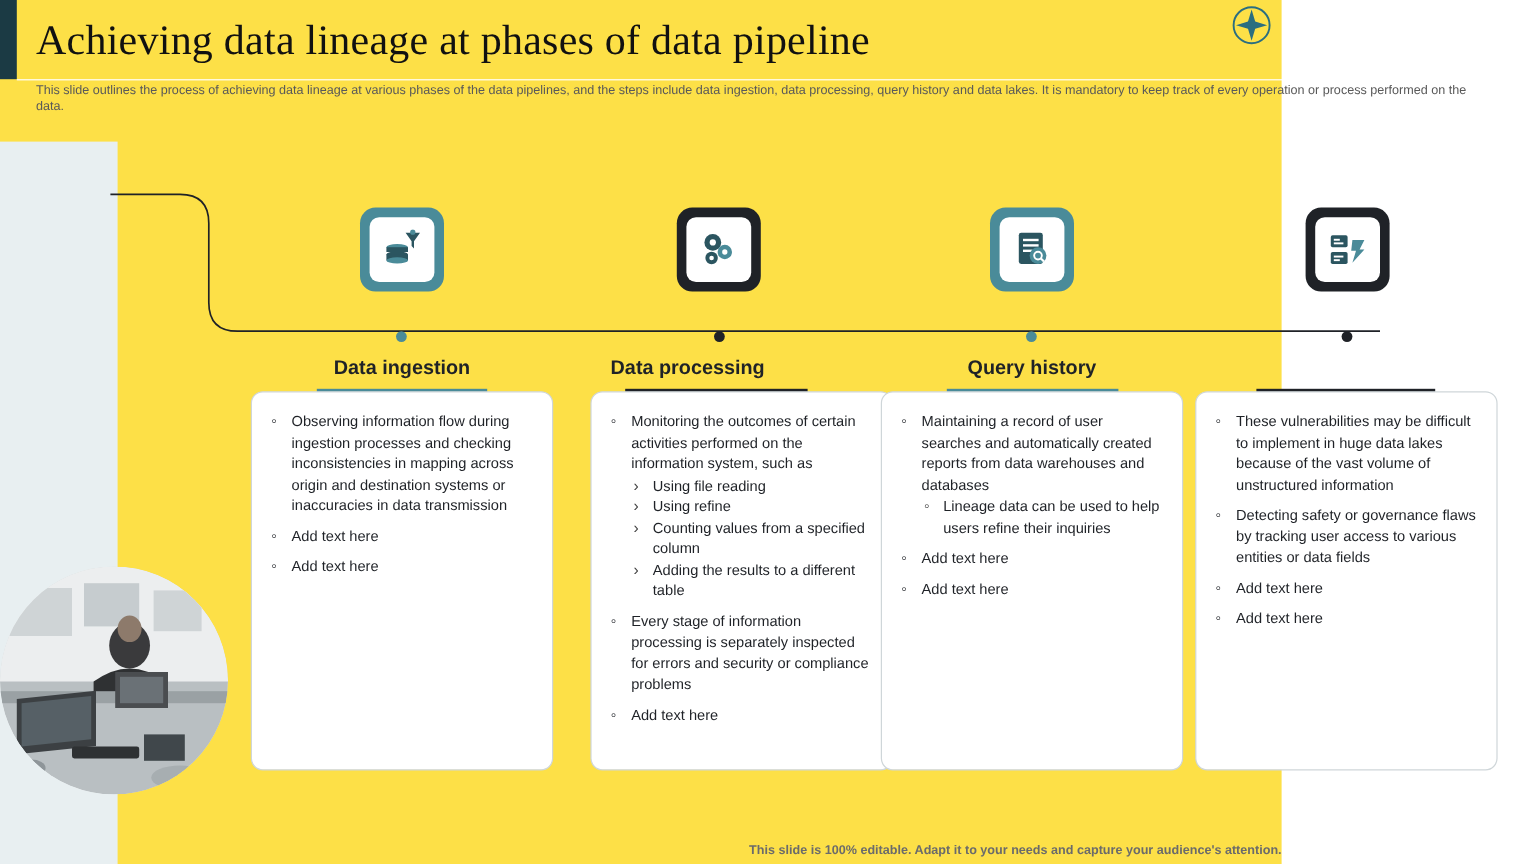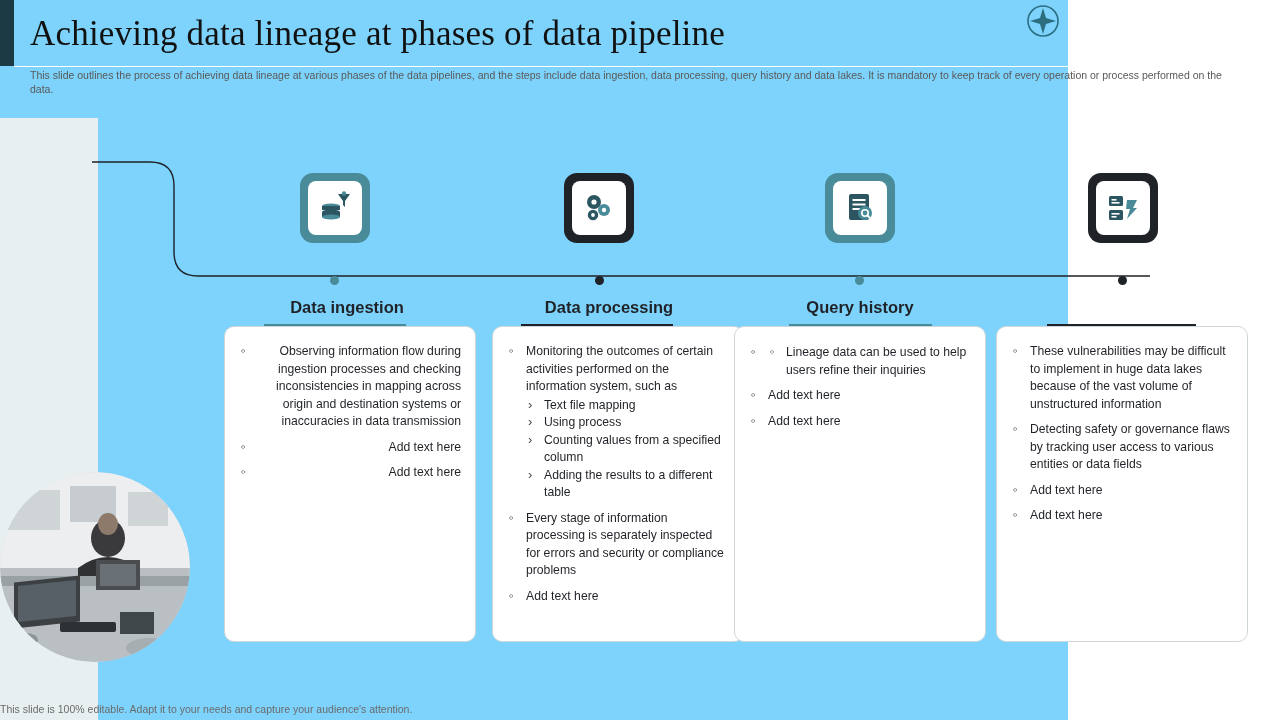--- a/index.html
+++ b/index.html
@@ -8,21 +8,21 @@
     width: 1280px;
     height: 720px;
     overflow: hidden;
     background: #ffffff;
     font-family: "Liberation Sans", sans-serif;
   }
   .slide {
     position: relative;
     width: 1068px;
     height: 720px;
-    background: #7dd3fc;
+    background: #fde047;
   }
   
   .top-accent {
     position: absolute;
     left: 0; top: 0;
     width: 14px; height: 66px;
     background: #1b3a44;
   }
   .left-panel {
     position: absolute;
@@ -158,25 +158,26 @@
   }
   .photo {
     position: absolute;
     left: 0px; top: 472px;
     width: 190px; height: 190px;
     border-radius: 50%;
     overflow: hidden;
   }
   .footer-note {
     position: absolute;
-    left: 0; right: 12px;
+    left: 0; right: 0;
     top: 703px;
-    text-align: left;
+    text-align: right;
     font-size: 10.5px;
     color: #6b6b6b;
+    font-weight: bold;
   }
   .page-badge {
     position: absolute;
     right: 14px; top: 696px;
     width: 22px; height: 22px;
     border-radius: 50%;
     background: #4a8b99;
     color: #ffffff;
     font-size: 10px;
     display: flex;
@@ -219,23 +220,23 @@
         <rect x="4" y="21" width="18" height="5" fill="#2b5560"></rect>
         <ellipse cx="13" cy="26" rx="9" ry="2.6" fill="#4a8b99"></ellipse>
         <ellipse cx="13" cy="15" rx="9" ry="2.6" fill="#4a8b99"></ellipse>
         <rect x="4" y="15" width="18" height="4" fill="#2b5560"></rect>
         <path d="M20 3 L32 3 L27 10 L27 16 L25 14 L25 10 Z" fill="#2b5560"></path>
         <circle cx="26" cy="2.5" r="2.2" fill="#4a8b99"></circle>
       </svg>
     </div>
   </div>
   <div class="dot teal" style="left:330px;"></div>
-  <div class="col-head" style="left:222px;">Data ingestion</div>
+  <div class="col-head" style="left:210px;">Data ingestion</div>
   <div class="col-underline" style="left:264px; width:142px; background:#4a8b99;"></div>
-  <div class="card" style="left:224px;text-align:right;">
+  <div class="card" style="left:209px;">
     <ul class="bullets">
       <li>Observing information flow during ingestion processes and checking inconsistencies in mapping across origin and destination systems or inaccuracies in data transmission</li>
       <li>Add text here</li>
       <li>Add text here</li>
     </ul>
   </div>
 
   <div class="icon-tile dark" style="left:564px; top:173px;">
     <div class="icon-inner">
       <svg width="34" height="34" viewBox="0 0 34 34">
@@ -248,29 +249,29 @@
           <circle cx="22" cy="19" r="2.2" fill="#ffffff"></circle>
         </g>
         <g fill="#2b5560">
           <circle cx="11" cy="24" r="5.2"></circle>
           <circle cx="11" cy="24" r="1.9" fill="#ffffff"></circle>
         </g>
       </svg>
     </div>
   </div>
   <div class="dot dark" style="left:595px;"></div>
-  <div class="col-head" style="left:484px;">Data processing</div>
+  <div class="col-head" style="left:448px;">Data processing</div>
   <div class="col-underline" style="left:521px; width:152px; background:#1f2227;"></div>
   <div class="card" style="left:471px;margin-left:21px;">
     <ul class="bullets">
       <li>
         <span>Monitoring the outcomes of certain activities performed on the information system, such as</span>
         <ul class="sub">
-          <li>Text file mapping</li>
-          <li>Using process</li>
+          <li>Using file reading</li>
+          <li>Using refine</li>
           <li>Counting values from a specified column</li>
           <li>Adding the results to a different table</li>
         </ul>
       </li>
       <li>Every stage of information processing is separately inspected for errors and security or compliance problems</li>
       <li>Add text here</li>
     </ul>
   </div>
 
   <div class="icon-tile teal" style="left:825px; top:173px;">
@@ -285,20 +286,21 @@
         <line x1="24.4" y1="24.4" x2="27" y2="27" stroke="#ffffff" stroke-width="1.8"></line>
       </svg>
     </div>
   </div>
   <div class="dot teal" style="left:855px;"></div>
   <div class="col-head" style="left:735px;">Query history</div>
   <div class="col-underline" style="left:789px; width:143px; background:#4a8b99;"></div>
   <div class="card" style="left:734px;">
     <ul class="bullets">
       <li>
+        <span>Maintaining a record of user searches and automatically created reports from data warehouses and databases</span>
         <ul class="sub circle">
           <li>Lineage data can be used to help users refine their inquiries</li>
         </ul>
       </li>
       <li>Add text here</li>
       <li>Add text here</li>
     </ul>
   </div>
 
   <div class="icon-tile dark" style="left:1088px; top:173px;">

